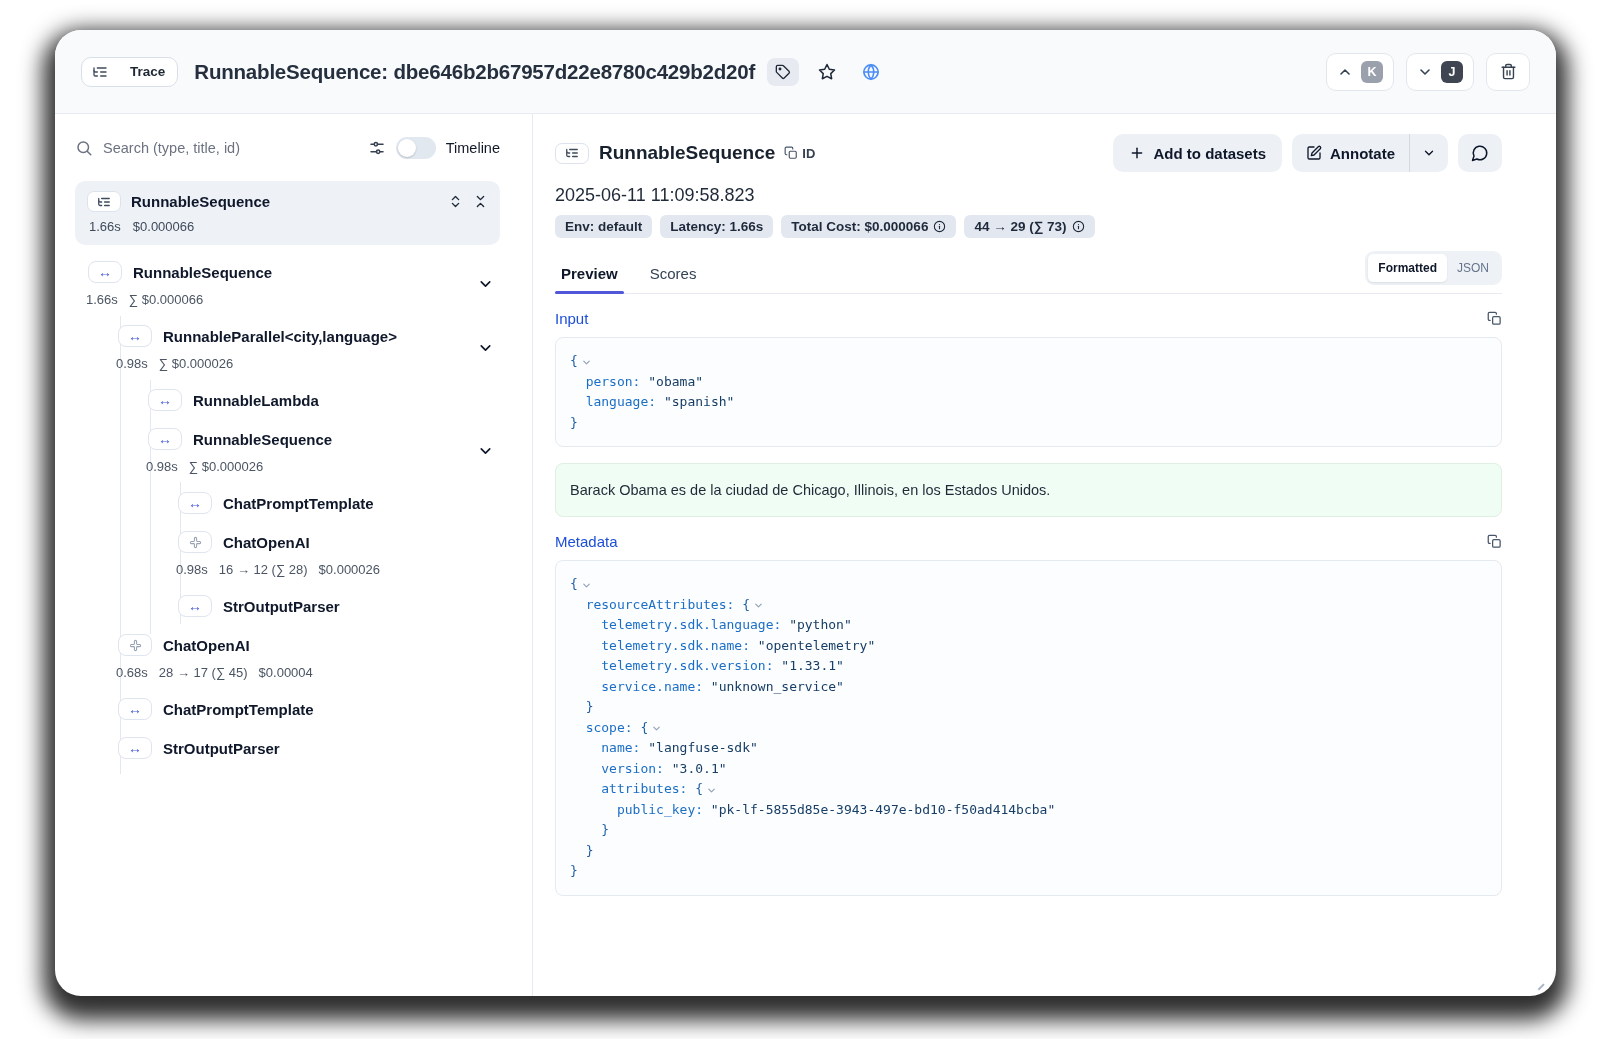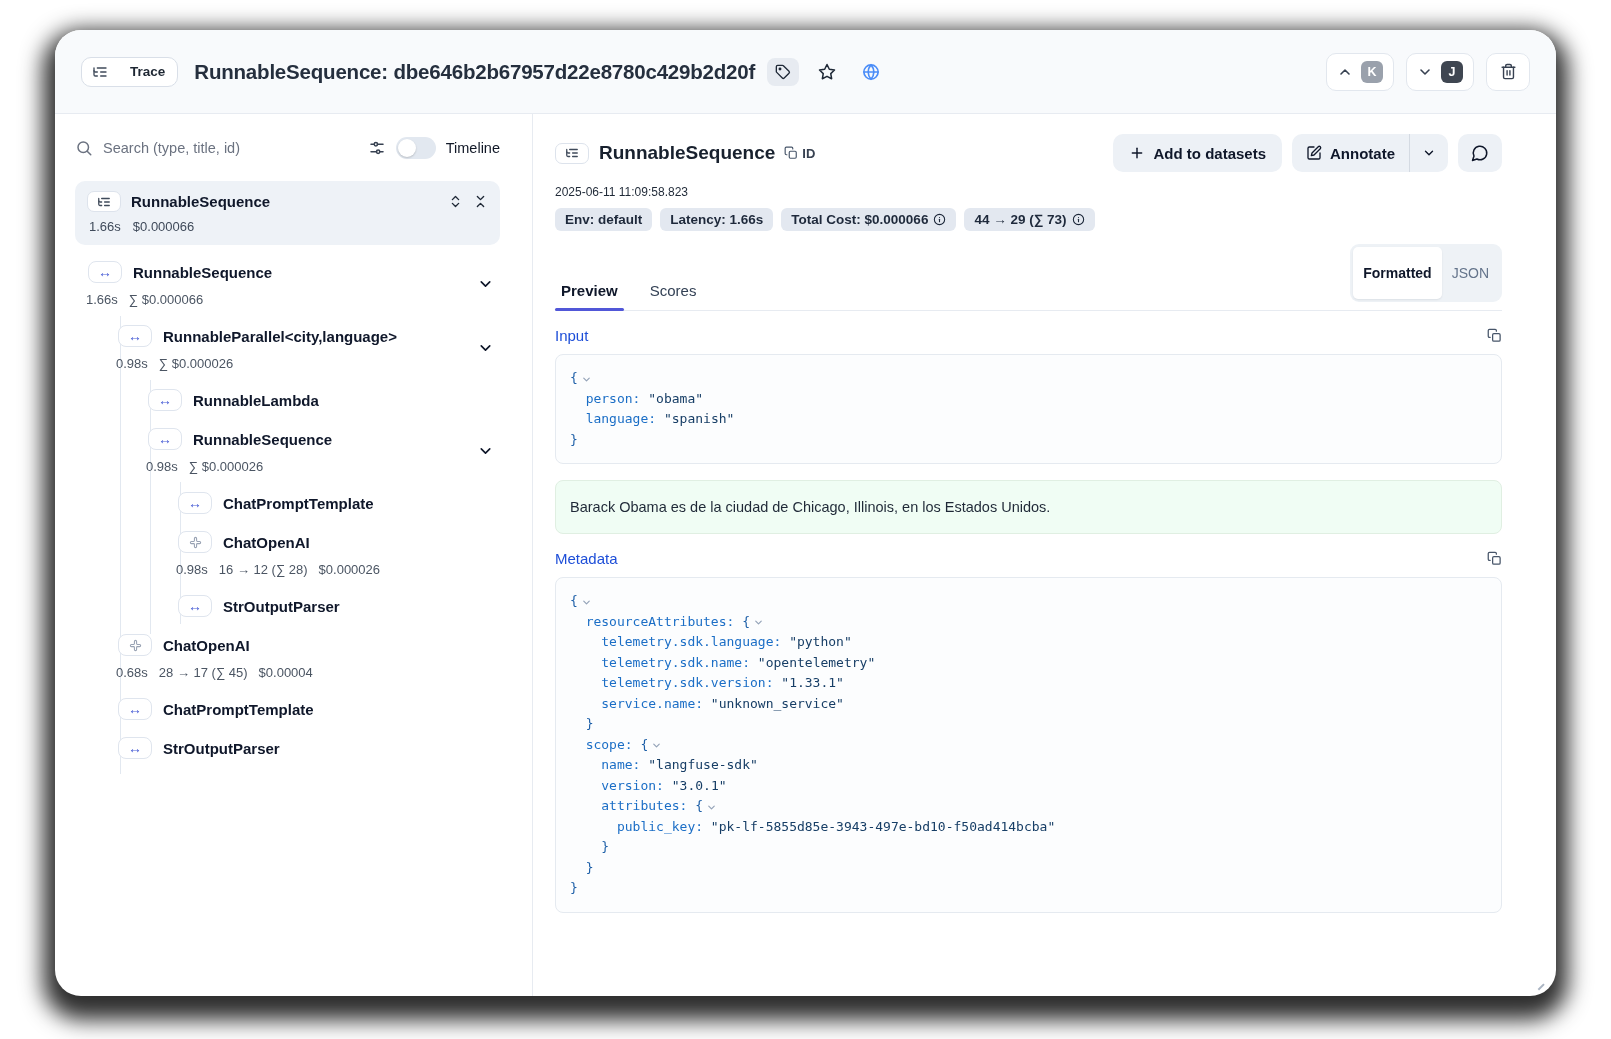--- a/index.html
+++ b/index.html
@@ -75,30 +75,30 @@
   .id-copy { margin-left:9px; display:flex; align-items:center; cursor:pointer; }
   .id-label { margin-left:4px; font-size:13px; font-weight:600; color:#374151; }
   .main-actions { margin-left:auto; display:flex; align-items:flex-start; gap:10px; }
   .btn { display:flex; align-items:center; gap:8px; background:#edf1f6; border-radius:10px; height:38px; padding:0 16px; font-size:15px; font-weight:600; color:#0f172a; cursor:pointer; white-space:nowrap; }
   .btn-split { display:flex; align-items:stretch; background:#edf1f6; border-radius:10px; height:38px; overflow:hidden; }
   .btn-split .seg { display:flex; align-items:center; gap:8px; padding:0 14px; font-size:15px; font-weight:600; color:#0f172a; cursor:pointer; }
   .btn-split .sep { width:1px; background:#d4dae2; margin:0; }
   .btn-split .seg.chev { padding:0 12px; }
   .icon-sq-btn { display:flex; align-items:center; justify-content:center; width:44px; height:38px; background:#edf1f6; border-radius:10px; cursor:pointer; }
 
-  .timestamp { margin-top:13px; font-size:12px; color:#1f2937; }
+  .timestamp { margin-top:13px; font-size:18px; color:#1f2937; }
   .badge-row { margin-top:9px; display:flex; gap:8px; }
   .badge { display:flex; align-items:center; gap:5px; background:#e3e8f0; border-radius:6px; padding:4px 10px; font-size:13.5px; font-weight:600; color:#1e293b; white-space:nowrap; }
 
   .tabs-row { margin-top:13px; display:flex; align-items:flex-end; border-bottom:1px solid #e7ebf1; position:relative; }
   .tab { font-size:15px; font-weight:600; color:#0f172a; padding:4px 6px 11px 6px; margin-right:20px; position:relative; cursor:pointer; }
   .tab.inactive { color:#334155; font-weight:500; }
   .tab.active::after { content:""; position:absolute; left:0; right:0; bottom:-1px; height:3px; background:#5157d8; border-radius:2px; }
   .format-toggle { margin-left:auto; margin-bottom:8px; display:flex; background:#eef2f6; border-radius:9px; padding:3px; }
-  .format-opt { font-size:14px; padding:18px 10px; border-radius:5px; color:#64748b; cursor:pointer; }
+  .format-opt { font-size:12px; padding:7px 10px; border-radius:5px; color:#64748b; cursor:pointer; }
   .format-opt.sel { background:#fff; color:#0f172a; font-weight:600; box-shadow:0 1px 2px rgba(15,23,42,0.08); }
 
   .section { margin-top:16px; }
   .section-head { display:flex; align-items:center; }
   .section-label { font-size:15px; color:#1d4ed8; }
   .section-icons { margin-left:auto; display:flex; align-items:center; gap:12px; }
   .md-icon { display:flex; align-items:center; justify-content:center; border:1.6px solid #334155; border-radius:4px; width:22px; height:17px; font-size:9.5px; font-weight:700; color:#334155; cursor:pointer; font-family:"DejaVu Sans Mono",monospace; }
   .copy-ic { cursor:pointer; display:flex; }
 
   .code-box { margin-top:10px; border:1px solid #e5eaf0; border-radius:8px; background:#fcfdfe; padding:13px 14px; font-family:"DejaVu Sans Mono",monospace; font-size:13px; line-height:20.5px; }

